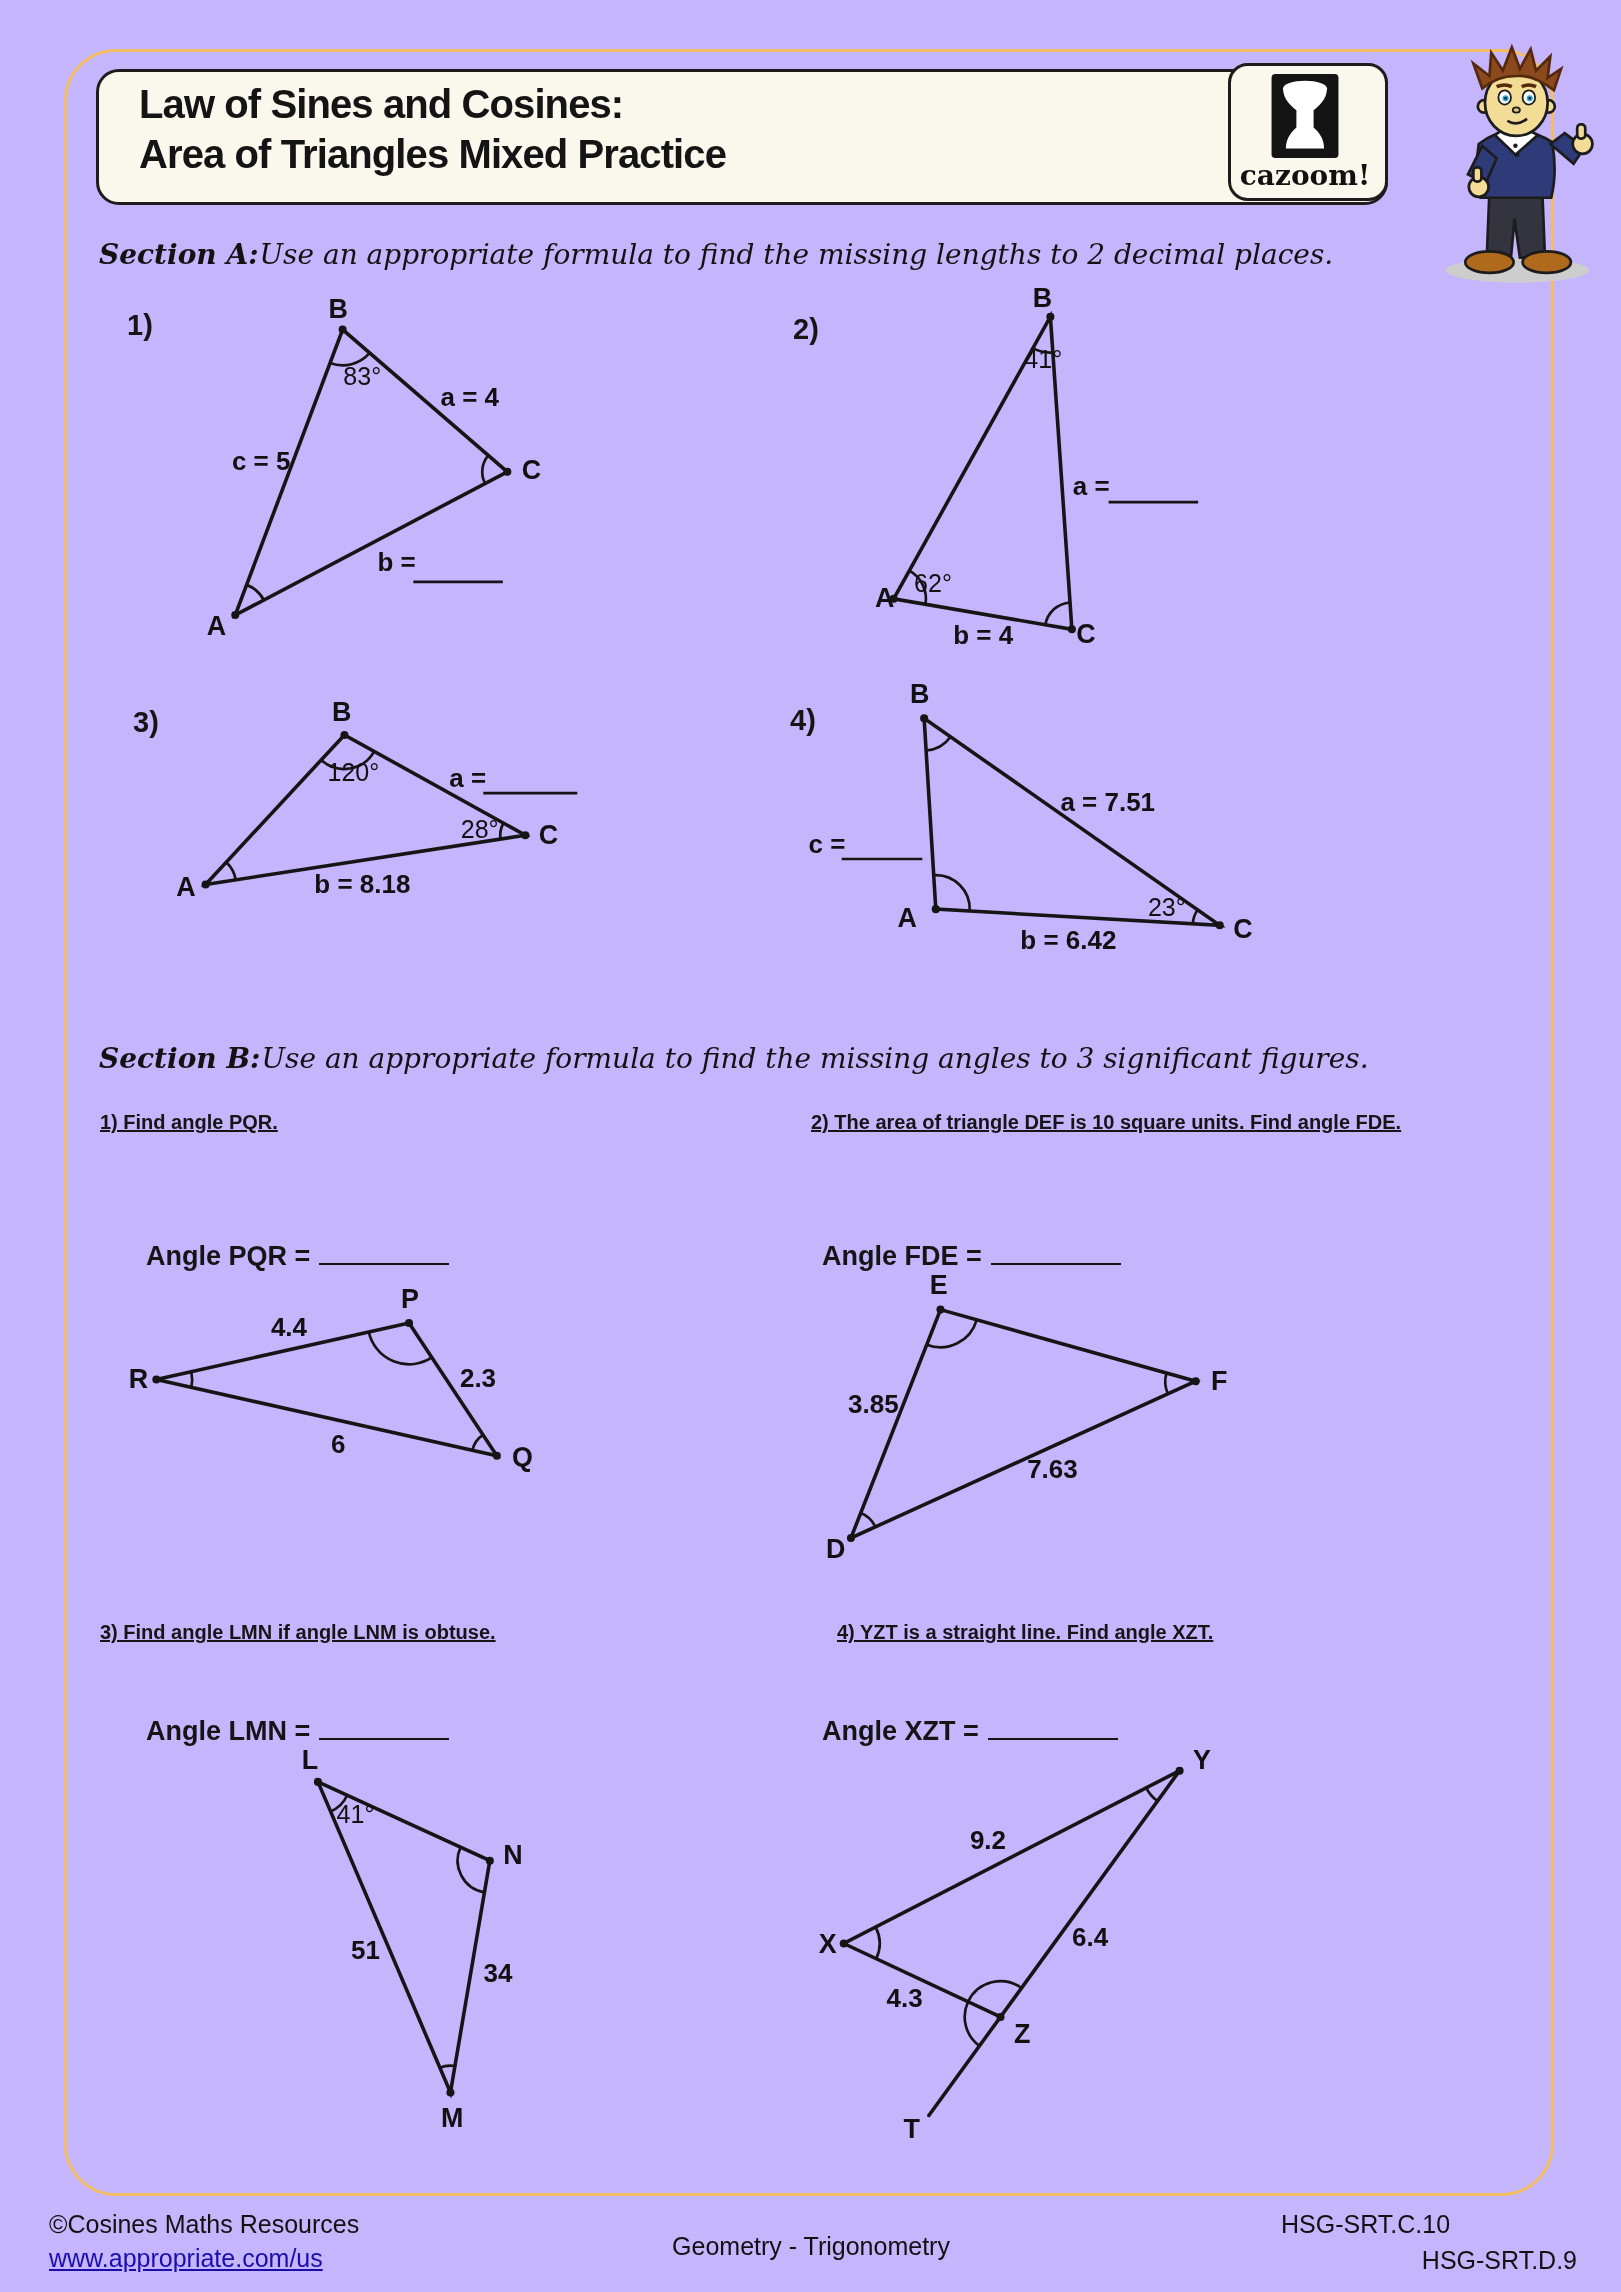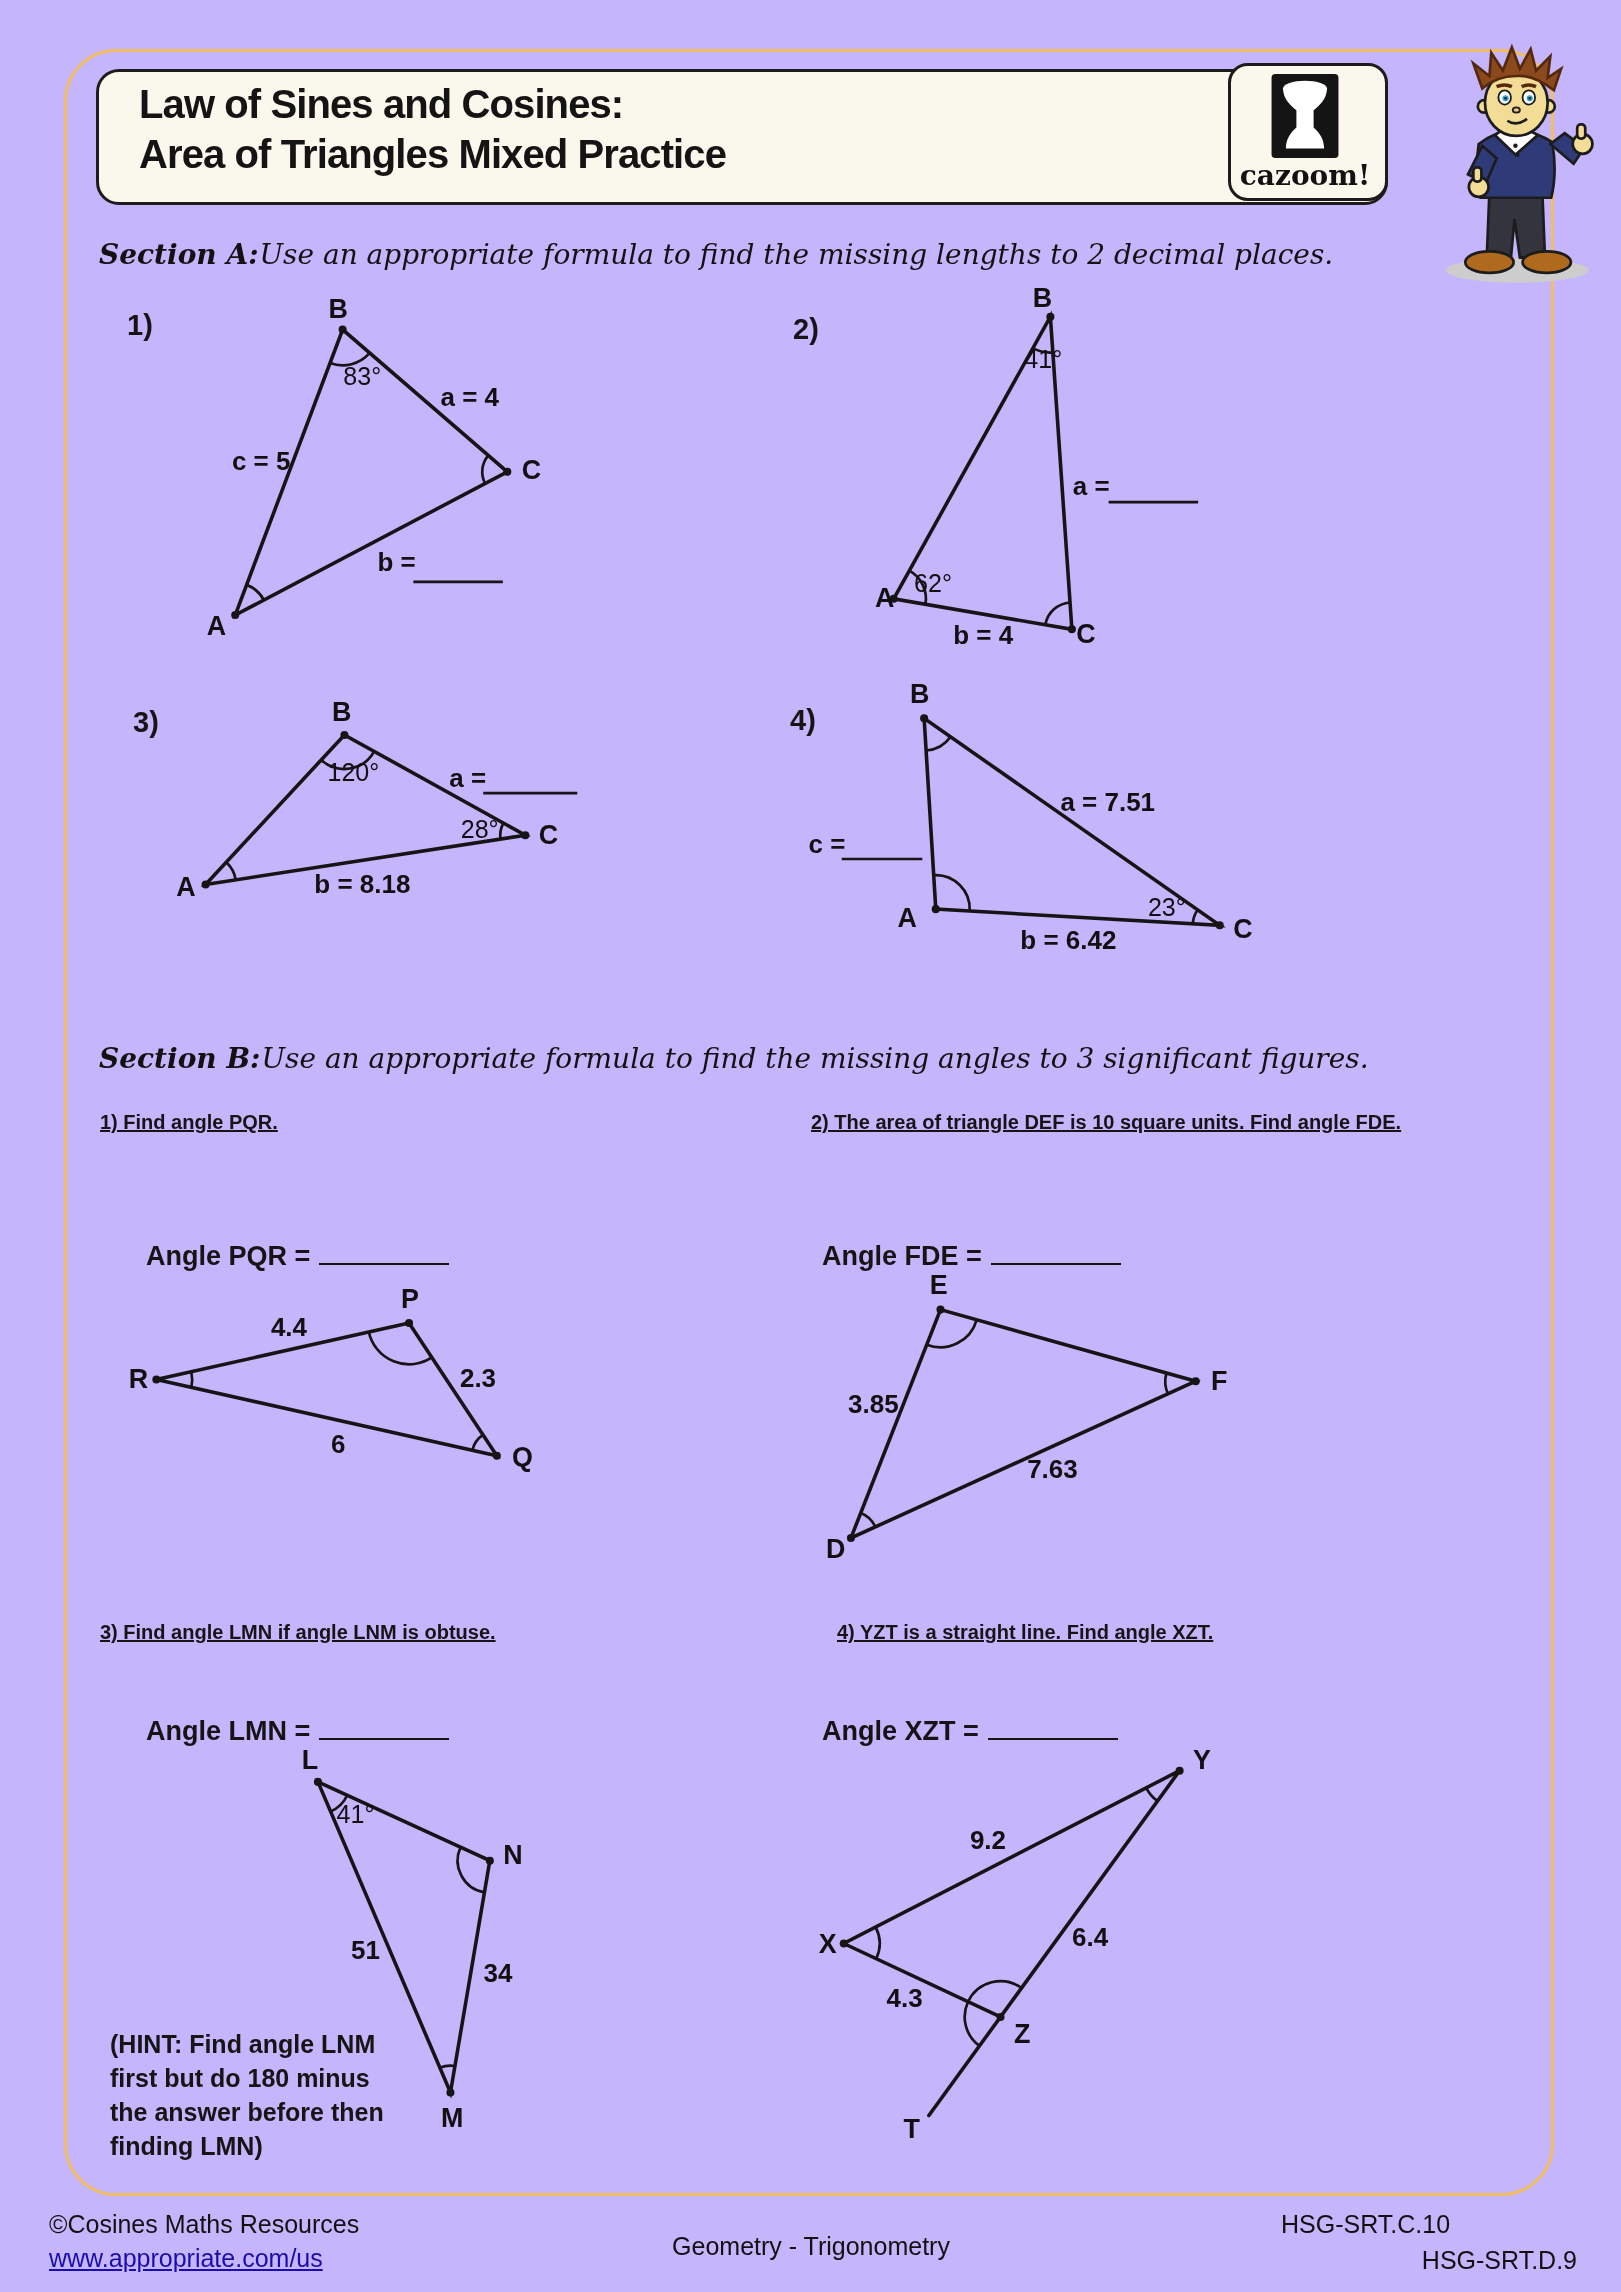--- a/index.html
+++ b/index.html
@@ -225,24 +225,20 @@
     <circle class="vdot" cx="307" cy="118" r="4.5"></circle>
     <circle class="vdot" cx="263" cy="377" r="4.5"></circle>
     <text class="vlab" x="106" y="16" text-anchor="middle">L</text>
     <text class="vlab" x="322" y="122" text-anchor="start">N</text>
     <text class="vlab" x="265" y="416" text-anchor="middle">M</text>
     <text class="alab" x="157" y="76" text-anchor="middle">41°</text>
     <text class="slab" x="168" y="228" text-anchor="middle">51</text>
     <text class="slab" x="316" y="253" text-anchor="middle">34</text>
   </svg>
 
-  <div class="abs hint" style="left:110px;top:2027px;width:322px;">(HINT: Find angle LNM
-first but do 180 minus
-the answer before then
-finding LMN)</div>
 
   <svg class="fig" style="left:806px;top:1742px;" width="466" height="403" viewBox="0 0 520 450">
     <path class="edge" d="M137,417 L417,32 L42,225 L217,307"></path>
     <path class="angle-arc" d="M 379.7 51.2 A 42 42 0 0 0 392.3 66.0"></path>
     <path class="angle-arc" d="M 77.6 206.7 A 40 40 0 0 1 78.2 242.0"></path>
     <path class="angle-arc" d="M 180.8 290.0 A 40 40 0 0 0 193.5 339.3"></path>
     <path class="angle-arc" d="M 180.8 290.0 A 40 40 0 0 1 240.5 274.7"></path>
     <circle class="vdot" cx="417" cy="32" r="4.5"></circle>
     <circle class="vdot" cx="42" cy="225" r="4.5"></circle>
     <circle class="vdot" cx="217" cy="307" r="4.5"></circle>

